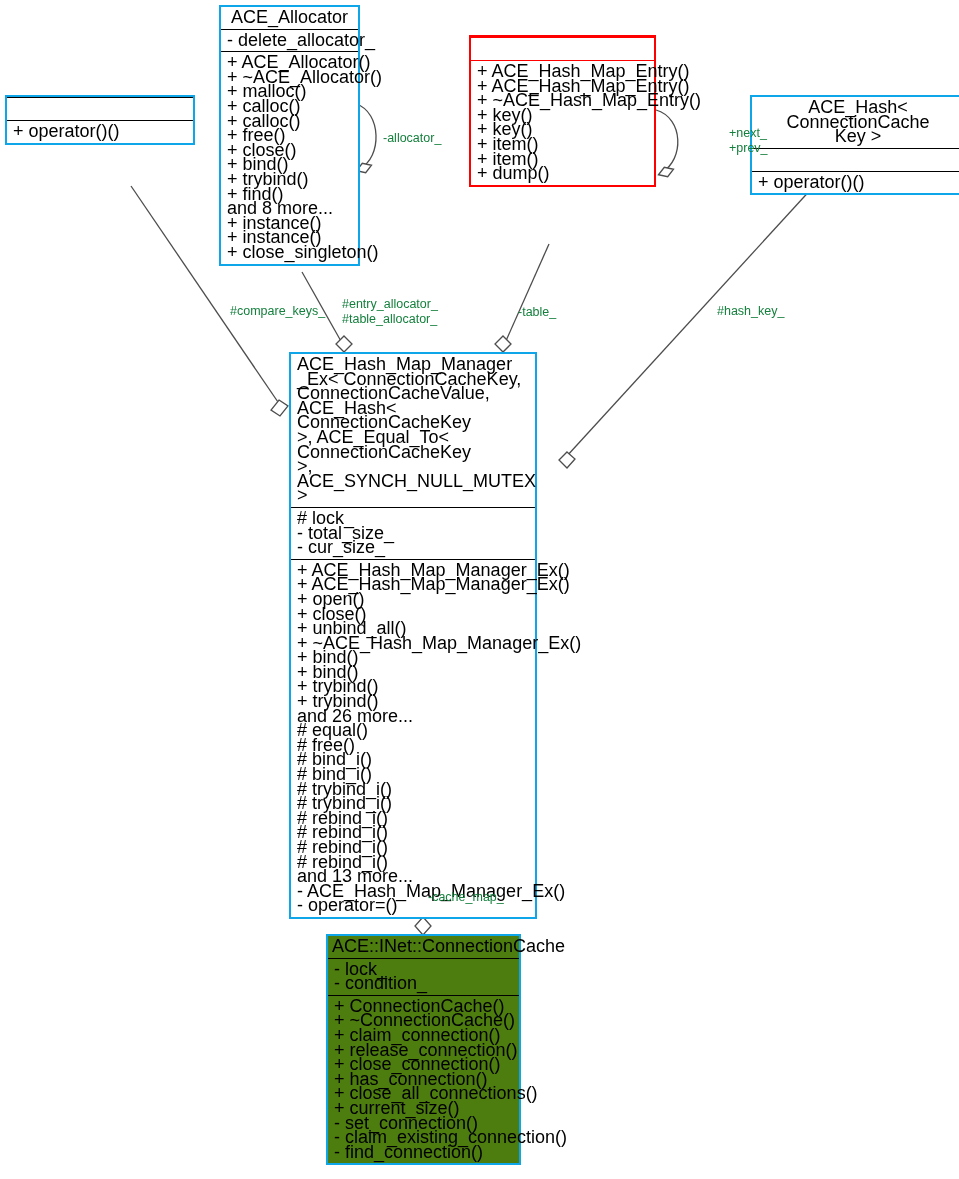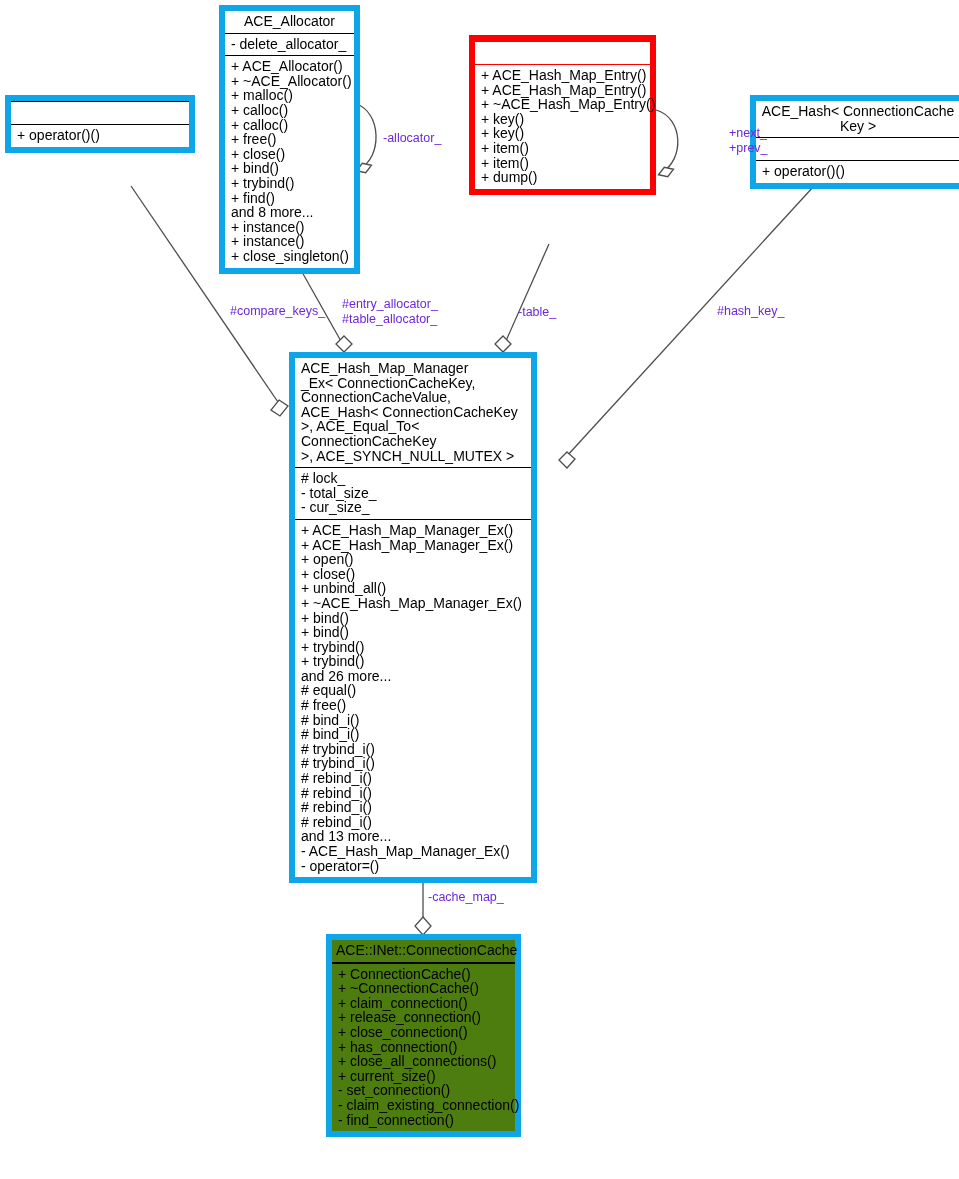--- a/index.html
+++ b/index.html
@@ -23,23 +23,23 @@
   }
   svg.edges {
     position: absolute;
     left: 0; top: 0;
     width: 959px;
     height: 1179px;
     pointer-events: none;
   }
   .uml-box {
     position: absolute;
-    border: 6px solid #0ea5e9;
+    border: 2px solid #0ea5e9;
     background: #ffffff;
-    font-size: 14px;
+    font-size: 18px;
     line-height: 14.6px;
     color: #000000;
   }
   .uml-box.red { border-color: #ff0000; }
   .uml-box.gray { background: #4d7c0f; }
   .uml-title {
     text-align: center;
     padding: 3px 4px 4px 4px;
     white-space: pre-line;
   }
@@ -53,21 +53,21 @@
   .sep.red { border-top-color: #ff0000; }
   .uml-attrs, .uml-ops {
     padding: 3px 4px 4px 6px;
   }
   .uml-attrs.empty { height: 22px; padding: 0; }
   .row { white-space: pre; }
   .edge-label {
     position: absolute;
     font-size: 12.5px;
     line-height: 14.6px;
-    color: #6d28d9;
+    color: #15803d;
     white-space: pre;
   }
 </style>
 </head>
 <body>
 
 <div id="diagram">
 
   <svg class="edges" viewBox="0 0 959 1179">
 
@@ -192,20 +192,24 @@
       <div class="row"># rebind_i()</div>
       <div class="row">and 13 more...</div>
       <div class="row">- ACE_Hash_Map_Manager_Ex()</div>
       <div class="row">- operator=()</div>
     </div>
   </div>
 
   <div class="uml-box gray" style="left:326px; top:934px; width:195px;">
     <div class="uml-title">ACE::INet::ConnectionCache</div>
     <div class="sep"></div>
+    <div class="uml-attrs">
+      <div class="row">- lock_</div>
+      <div class="row">- condition_</div>
+    </div>
     <div class="sep"></div>
     <div class="uml-ops">
       <div class="row">+ ConnectionCache()</div>
       <div class="row">+ ~ConnectionCache()</div>
       <div class="row">+ claim_connection()</div>
       <div class="row">+ release_connection()</div>
       <div class="row">+ close_connection()</div>
       <div class="row">+ has_connection()</div>
       <div class="row">+ close_all_connections()</div>
       <div class="row">+ current_size()</div>

